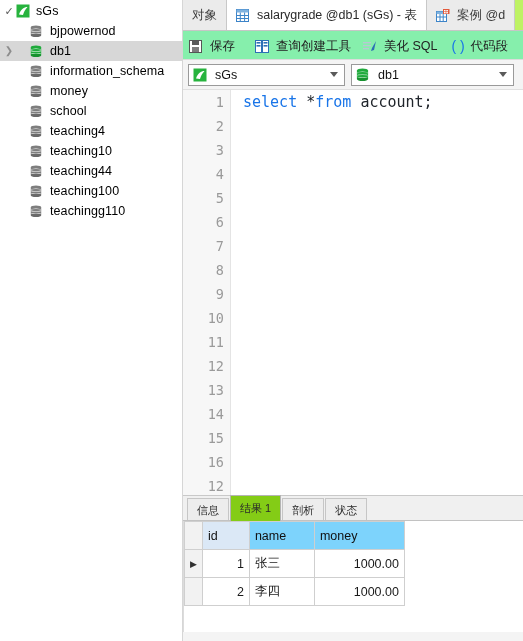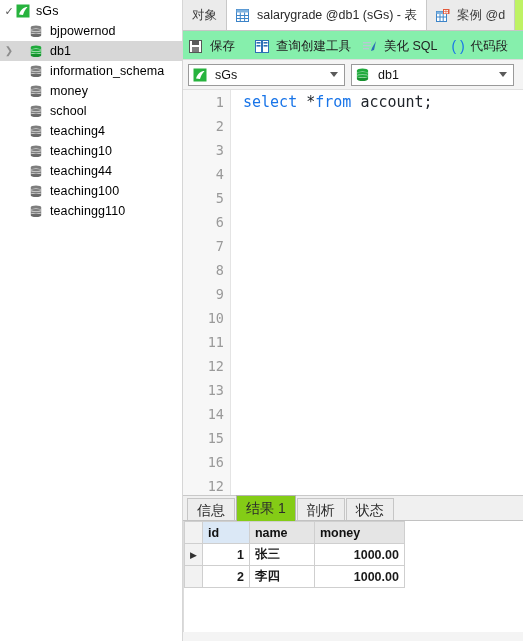--- a/index.html
+++ b/index.html
@@ -102,42 +102,42 @@
   .kw{color:#1874e8;}
   .pl{color:#20252b;}
 
   
   .rtabs{
     height:26px;background:#f0f0f0;display:flex;align-items:flex-end;
     padding-left:4px;box-sizing:border-box;
     border-top:1px solid #c9c9c9;border-bottom:1px solid #c2c2c2;
   }
   .rtab{
-    height:22px;line-height:22px;padding:0 9px;font-size:14px;color:#2b2b2b;
+    height:22px;line-height:22px;padding:0 9px;font-size:11px;color:#2b2b2b;
     background:#ededed;border:1px solid #c6c6c6;border-bottom:none;
     margin-right:1px;white-space:nowrap;box-sizing:border-box;
   }
   .rtab.active{
     height:26px;line-height:25px;background:#84cc16;
     border-color:#b4b4b4;position:relative;z-index:2;margin-bottom:-1px;
   }
 
   
   .gridwrap{background:#ffffff;height:111px;box-sizing:border-box;overflow:hidden;
             border-left:1px solid #dcdcdc;}
   table.grid{border-collapse:collapse;font-size:12.5px;table-layout:fixed;}
   table.grid th,table.grid td{
-    border:1px solid #cfcfcf;height:22px;box-sizing:border-box;
-    padding:0 5px;font-weight:bold;white-space:nowrap;overflow:hidden;
+    border:1px solid #cfcfcf;height:28px;box-sizing:border-box;
+    padding:0 5px;font-weight:normal;white-space:nowrap;overflow:hidden;
   }
   th.rowmark,td.rowmark{
     width:13px;min-width:13px;padding:0;text-align:center;
     background:#f2f2f2;border-left:none;color:#303030;font-size:9px;
   }
-  th.hdr{background:#e5e5e5;color:#111;text-align:left;}
+  th.hdr{background:#7dd3fc;color:#111;text-align:left;}
   th.hdr.hl{background:#dbe8f6;}
   td.num{text-align:right;}
   td.txt{text-align:left;}
   .c-id{width:47px;}
   .c-name{width:65px;}
   .c-money{width:90px;margin-top:8px;}
 
   
   svg{display:block;}
 </style>

